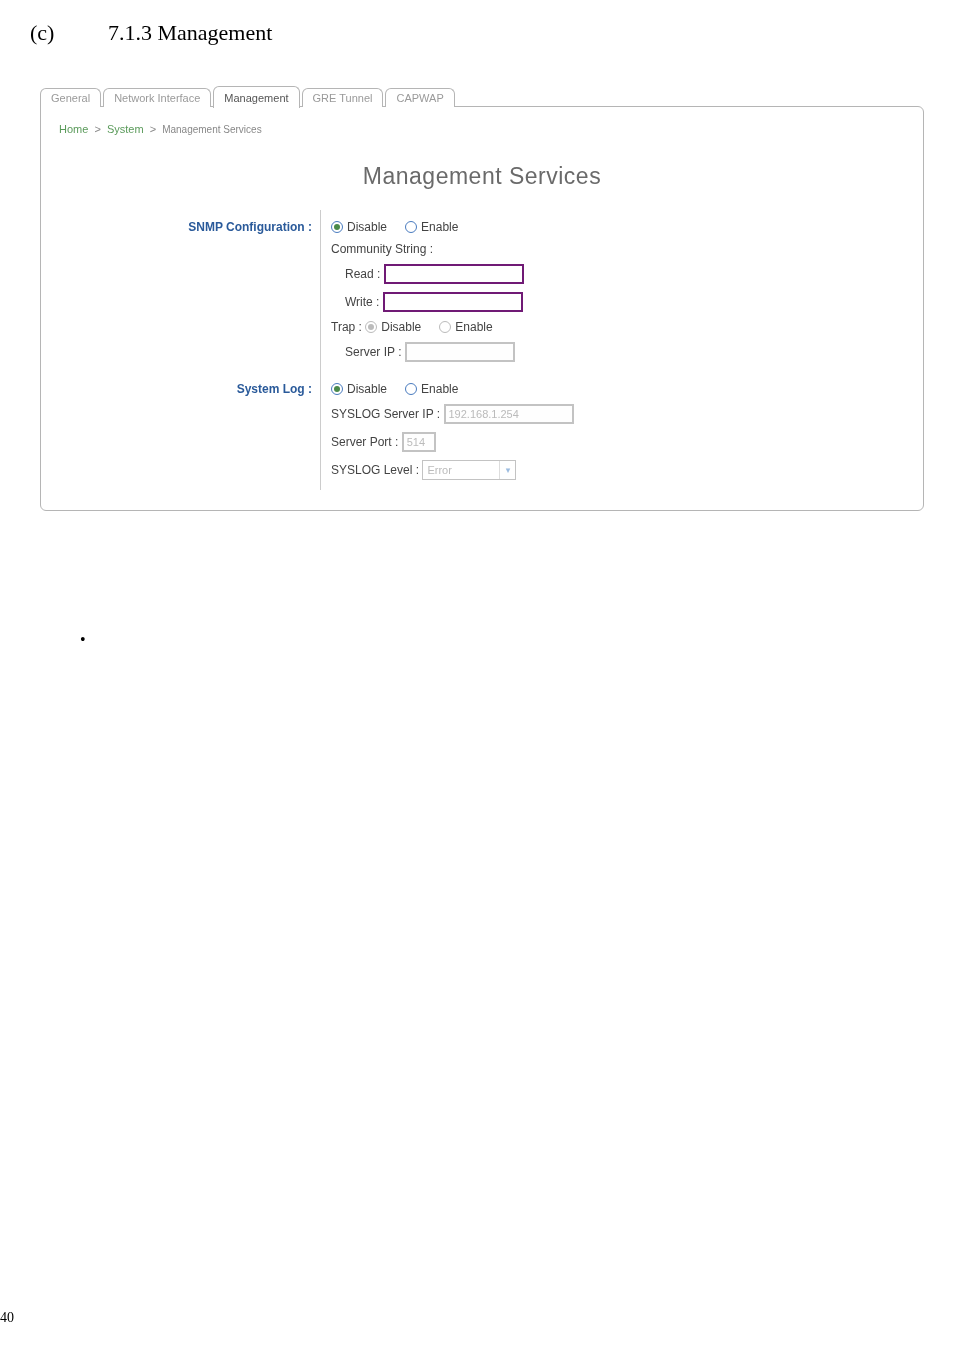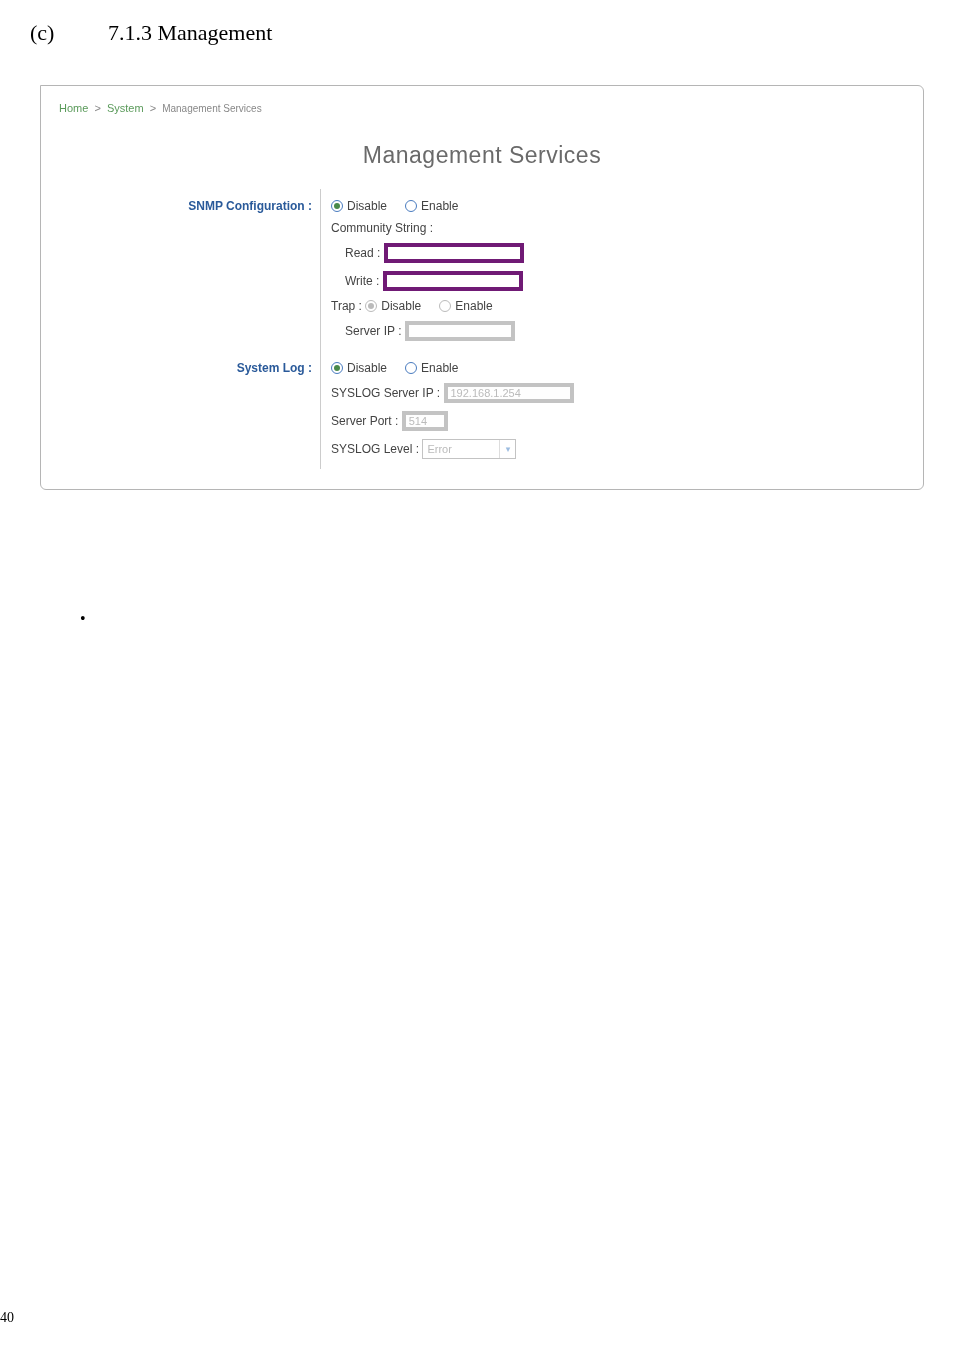--- a/index.html
+++ b/index.html
@@ -126,21 +126,21 @@
   }
   .radio-dot.disabled {
     border-color: #bbb;
   }
   .radio-dot.disabled.checked::after {
     background: #bbb;
   }
   .radio-lbl { margin-right: 18px; }
   
   .tinput {
-    border: 4px solid #701a75;
+    border: 2px solid #701a75;
     height: 20px;
     padding: 1px 3px;
     font-size: 11px;
     font-family: Verdana, sans-serif;
     color: #aaa;
     background: #fff;
   }
   .tinput.dis { border-color: #c3c3c3; background: #fefefe; color:#bbb;}
   
   .hint { color: #c33; margin-left: 6px; font-size: 11px; }
@@ -184,20 +184,27 @@
 </head>
 <body>
 
 <div class="doc-heading">
   <span class="sec-c">(c)</span>
   <span>7.1.3 Management</span>
 </div>
 
 <div class="ui-panel">
 
+  <div class="tabs">
+    <div class="tab">General</div>
+    <div class="tab">Network Interface</div>
+    <div class="tab active">Management</div>
+    <div class="tab">GRE Tunnel</div>
+    <div class="tab">CAPWAP</div>
+  </div>
 
   <div class="content-box">
 
     <div class="breadcrumb">
       <span class="bc-link">Home</span>
       <span class="bc-sep">&gt;</span>
       <span class="bc-link">System</span>
       <span class="bc-sep">&gt;</span>
       <span class="bc-current">Management Services</span>
     </div>
@@ -249,21 +256,21 @@
             <span class="radio-lbl">Disable</span>
             <span class="radio-dot"></span>
             <span class="radio-lbl">Enable</span>
           </div>
           <div class="line">
             <span>SYSLOG Server IP :</span>&nbsp;
             <input class="tinput dis" style="width: 130px;" value="192.168.1.254">
           </div>
           <div class="line">
             <span>Server Port :</span>&nbsp;
-            <input class="tinput dis" style="width: 46px;" value="514">
+            <input class="tinput dis" style="width: 34px;" value="514">
           </div>
           <div class="line">
             <span>SYSLOG Level :</span>&nbsp;
             <span class="select-fake">
               <span>Error</span>
               <span class="chev">▾</span>
             </span>
           </div>
         </div>
       </div>

